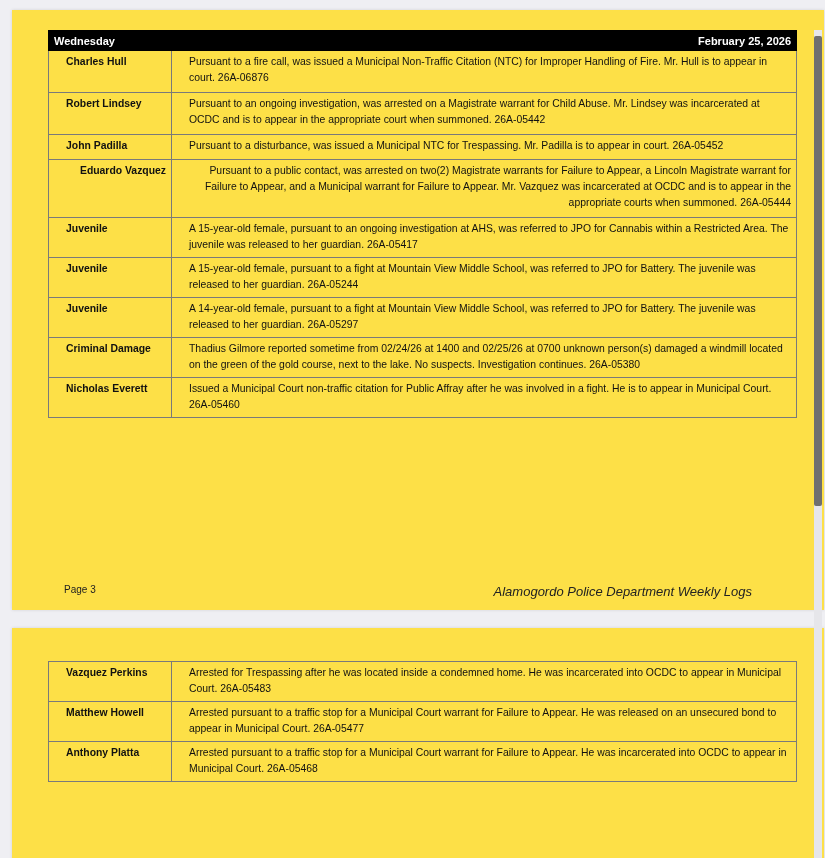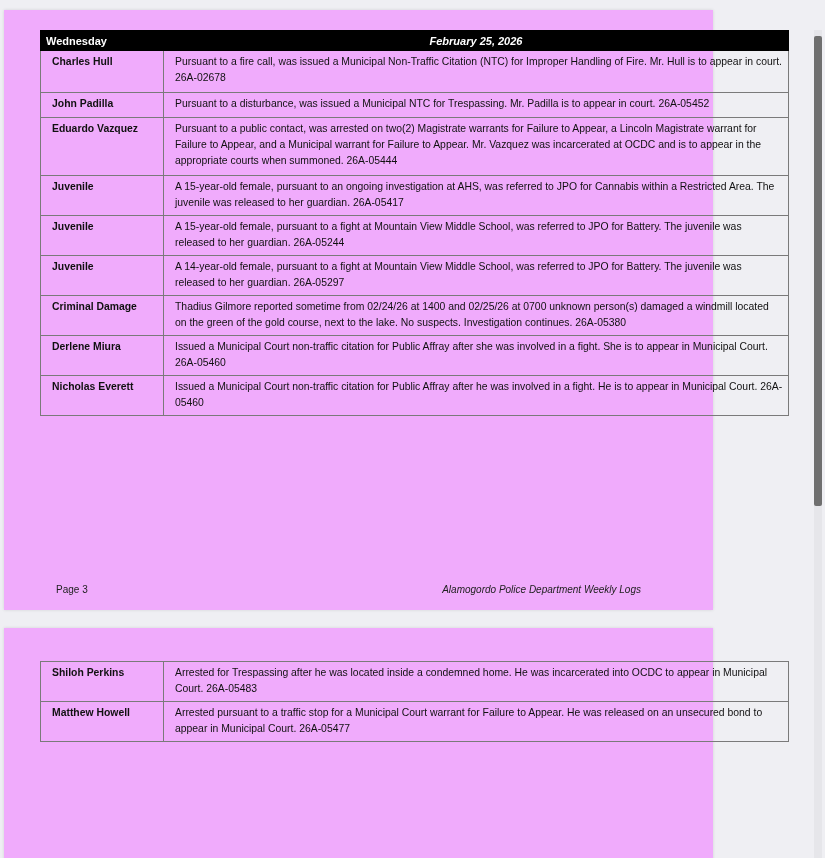--- a/index.html
+++ b/index.html
@@ -4,69 +4,69 @@
 <style>
   html, body { margin: 0; padding: 0; }
   body {
     width: 825px; height: 858px; overflow: hidden;
     background: #efeff3;
     font-family: "Liberation Sans", sans-serif;
     position: relative;
   }
   .page {
     position: absolute;
-    left: 4px;
-    width: 709px;
-    background: #f0abfc;
+    left: 12px;
+    width: 812px;
+    background: #fde047;
     box-shadow: 0 0 3px rgba(0,0,0,0.12);
   }
   #page1 { top: 10px; height: 600px; }
   #page2 { top: 628px; height: 240px; }
 
   table.log {
     position: absolute;
     left: 36px;
     width: 749px;
     border-collapse: collapse;
     table-layout: fixed;
     font-size: 10.4px;
     color: #111;
   }
   #page1 table.log { top: 20px; }
   #page2 table.log { top: 33px; }
   table.log td {
     border: 1px solid #7a7a7a;
     vertical-align: top;
-    padding: 3px 5px 4px 11px;
+    padding: 3px 5px 4px 17px;
     line-height: 16px;
   }
   table.log col.c1 { width: 123px; }
   table.log td.name { font-weight: bold; }
   tr.head td {
     background: #000;
     color: #fff;
     font-weight: bold;
     font-size: 11px;
     height: 16px;
     padding: 2px 5px 1px 5px;
     border-color: #000;
   }
-  tr.head td.date { text-align: center; font-style: italic; }
+  tr.head td.date { text-align: right; }
   tr.h2 td { height: 34px; }
   tr.h1 td { height: 17px; }
-  tr.h3 td { height: 50px; }
+  tr.h3 td { height: 50px; text-align: right; }
   tr.h2b td { height: 32px; }
 
   .footer-left {
     position: absolute; left: 36px; top: 574px;
     font-size: 10px; color: #222; padding-left: 16px;
   }
   .footer-right {
     position: absolute; right: 72px; top: 574px;
-    font-size: 10px; color: #222; font-style: italic;
+    font-size: 13px; color: #222; font-style: italic;
   }
 
   .scroll-track {
     position: absolute; left: 814px; top: 30px;
     width: 8px; height: 828px;
     background: #e6e6ea;
   }
   .scroll-thumb {
     position: absolute; left: 814px; top: 36px;
     width: 8px; height: 470px;
@@ -83,21 +83,25 @@
         <col class="c1">
         <col class="c2">
       </colgroup>
     <tbody>
       <tr class="head">
         <td>Wednesday</td>
         <td class="date">February 25, 2026</td>
       </tr>
       <tr class="h2">
         <td class="name">Charles Hull</td>
-        <td>Pursuant to a fire call, was issued a Municipal Non-Traffic Citation (NTC) for Improper Handling of Fire. Mr. Hull is to appear in court. 26A-02678</td>
+        <td>Pursuant to a fire call, was issued a Municipal Non-Traffic Citation (NTC) for Improper Handling of Fire. Mr. Hull is to appear in court. 26A-06876</td>
+      </tr>
+      <tr class="h2">
+        <td class="name">Robert Lindsey</td>
+        <td>Pursuant to an ongoing investigation, was arrested on a Magistrate warrant for Child Abuse. Mr. Lindsey was incarcerated at OCDC and is to appear in the appropriate court when summoned. 26A-05442</td>
       </tr>
       <tr class="h1">
         <td class="name">John Padilla</td>
         <td>Pursuant to a disturbance, was issued a Municipal NTC for Trespassing. Mr. Padilla is to appear in court. 26A-05452</td>
       </tr>
       <tr class="h3">
         <td class="name">Eduardo Vazquez</td>
         <td>Pursuant to a public contact, was arrested on two(2) Magistrate warrants for Failure to Appear, a Lincoln Magistrate warrant for Failure to Appear, and a Municipal warrant for Failure to Appear. Mr. Vazquez was incarcerated at OCDC and is to appear in the appropriate courts when summoned. 26A-05444</td>
       </tr>
       <tr class="h2b">
@@ -110,46 +114,46 @@
       </tr>
       <tr class="h2b">
         <td class="name">Juvenile</td>
         <td>A 14-year-old female, pursuant to a fight at Mountain View Middle School, was referred to JPO for Battery. The juvenile was released to her guardian. 26A-05297</td>
       </tr>
       <tr class="h2b">
         <td class="name">Criminal Damage</td>
         <td>Thadius Gilmore reported sometime from 02/24/26 at 1400 and 02/25/26 at 0700 unknown person(s) damaged a windmill located on the green of the gold course, next to the lake. No suspects. Investigation continues. 26A-05380</td>
       </tr>
       <tr class="h2b">
-        <td class="name">Derlene Miura</td>
-        <td>Issued a Municipal Court non-traffic citation for Public Affray after she was involved in a fight.  She is to appear in Municipal Court. 26A-05460</td>
-      </tr>
-      <tr class="h2b">
         <td class="name">Nicholas Everett</td>
         <td>Issued a Municipal Court non-traffic citation for Public Affray after he was involved in a fight.  He is to appear in Municipal Court. 26A-05460</td>
       </tr>
     </tbody>
   </table>
   <div class="footer-left">Page 3</div>
   <div class="footer-right">Alamogordo Police Department Weekly Logs</div>
 </div>
 
 <div class="page" id="page2">
   <table class="log">
     <colgroup>
         <col class="c1">
         <col class="c2">
       </colgroup>
     <tbody>
       <tr class="h2b">
-        <td class="name">Shiloh Perkins</td>
+        <td class="name">Vazquez Perkins</td>
         <td>Arrested for Trespassing after he was located inside a condemned home.  He was incarcerated into OCDC to appear in Municipal Court.  26A-05483</td>
       </tr>
       <tr class="h2b">
         <td class="name">Matthew Howell</td>
         <td>Arrested pursuant to a traffic stop for a Municipal Court warrant for Failure to Appear.  He was released on an unsecured bond to appear in Municipal Court.  26A-05477</td>
+      </tr>
+      <tr class="h2b">
+        <td class="name">Anthony Platta</td>
+        <td>Arrested pursuant to a traffic stop for a Municipal Court warrant for Failure to Appear.  He was incarcerated into OCDC  to appear in Municipal Court.  26A-05468</td>
       </tr>
     </tbody>
   </table>
 </div>
 
 <div class="scroll-track"></div>
 <div class="scroll-thumb"></div>
 
 </body></html>

